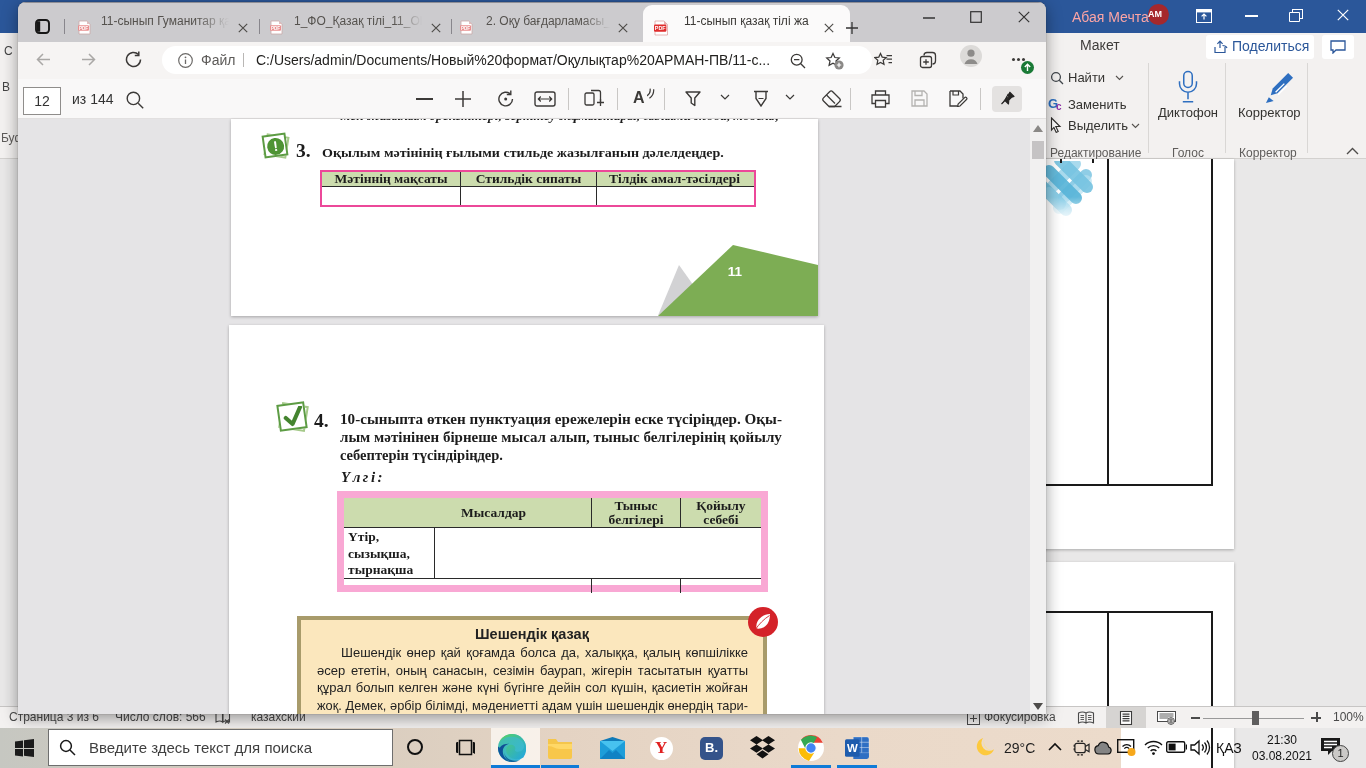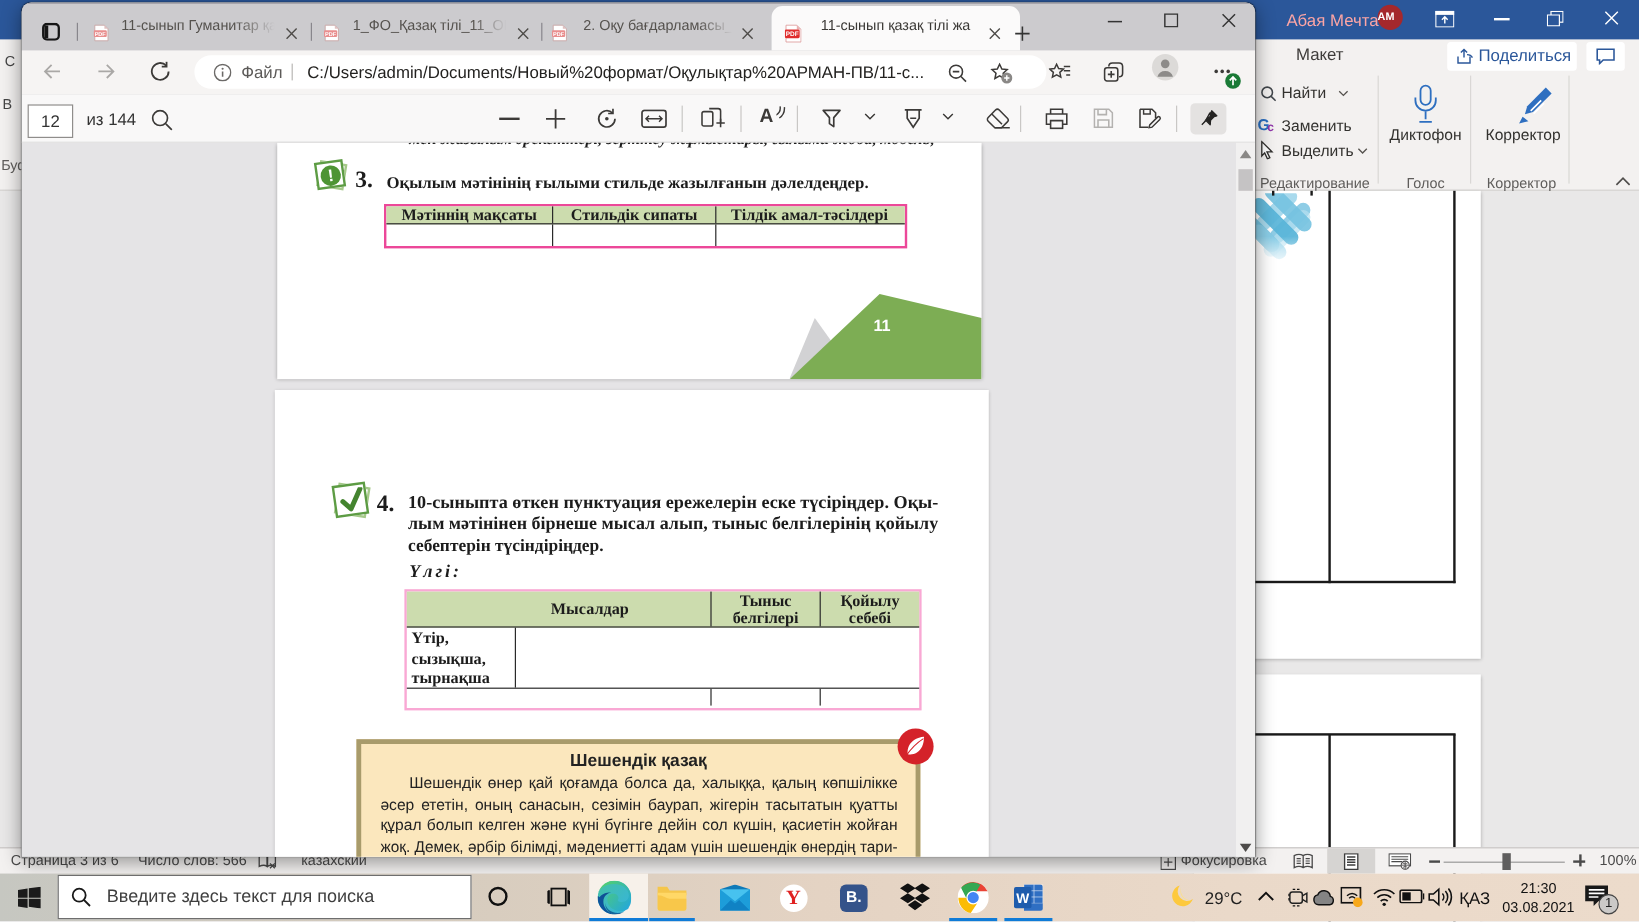--- a/index.html
+++ b/index.html
@@ -21,21 +21,21 @@
 #econt{left:0;top:117px;width:1028px;height:596px;background:#e5e4e6}
 .tabtxt{font-size:12px;color:#55524e;white-space:nowrap;overflow:hidden}
 .page{background:#fff;box-shadow:0 1px 3px rgba(0,0,0,.28)}
 .ser{font-family:"Liberation Serif",serif;color:#1c1c1c}
 .tc{border-right:1.5px solid #2a2a2a;display:flex;align-items:center;justify-content:center;text-align:center;font-weight:bold;font-size:13.5px;color:#1c1c1c}
 .tc2{border-right:1.5px solid #2a2a2a;font-size:13.5px;font-weight:bold;line-height:16.5px;padding:1px 0 0 4px;color:#1c1c1c}
 .jl{font-size:15px;font-weight:bold;white-space:nowrap;transform-origin:0 0;color:#1c1c1c}
 .s1{transform:scaleX(1.04)}.s2{transform:scaleX(1.009)}.s3{transform:scaleX(.999)}
 .ol{margin:0 15px 0 16px;font-size:13px;line-height:17.6px;color:#222;text-align:justify;text-align-last:justify;white-space:nowrap;overflow:hidden;height:17.6px}
 
-#tb{left:0;top:728px;width:1366px;height:40px;background:linear-gradient(90deg,#c6c7c1 0%,#d2cabd 20%,#e4d3c3 50%,#ead9c9 75%,#ecdbcb 100%)}
+#tb{left:0;top:728px;width:1121px;height:40px;background:linear-gradient(90deg,#c6c7c1 0%,#d2cabd 20%,#e4d3c3 50%,#ead9c9 75%,#ecdbcb 100%)}
 .ul{top:37.2px;height:2.8px;background:#0f7bd7}
 </style></head>
 <body>
 <div id="s">
 
 <div class="a" id="wtitle">
   <div class="a" style="left:1072px;top:9px;color:#fca5a5;font-size:14px">Абая Мечта</div>
   <div class="a" style="left:1148px;top:4px;width:21px;height:21px;border-radius:50%;background:#a5282c;color:#fff;font-size:9px;font-weight:bold;text-align:left;line-height:21px">АМ</div>
   <svg class="a" style="left:1196px;top:9px" width="16" height="14" viewBox="0 0 16 14">
         <rect x=".5" y=".5" width="15" height="13" fill="none" stroke="#fff"></rect>
@@ -422,21 +422,21 @@
       <div class="a" style="left:49px;top:78px;width:28px;height:27px;border:2.2px solid #5d9c44;background:#fff;transform:rotate(-8deg)"></div>
       <svg class="a" style="left:53px;top:81px" width="22" height="22" viewBox="0 0 24 24">
             <path d="M4 12l6.5 7.5L21 2.5" fill="none" stroke="#44842f" stroke-width="4.5" stroke-linecap="round" stroke-linejoin="round" transform="rotate(-8 12 12)"></path>
           </svg>
       <div class="a ser" style="left:85px;top:85px;font-size:19.5px;font-weight:bold">4.</div>
       <div class="a ser jl s2" style="left:111px;top:86px">10-сыныпта өткен пунктуация ережелерін еске түсіріңдер. Оқы-</div>
       <div class="a ser jl s3" style="left:111px;top:104px">лым мәтінінен бірнеше мысал алып, тыныс белгілерінің қойылу</div>
       <div class="a ser" style="left:111px;top:122px;font-size:14.5px;font-weight:bold;white-space:nowrap">себептерін түсіндіріңдер.</div>
       <div class="a ser" style="left:112px;top:144px;font-size:15px;font-weight:bold;font-style:italic;letter-spacing:2.5px">Үлгі:</div>
 
-      <div class="a" style="left:108px;top:166px;width:431px;height:101px;border:2px solid #f9a8d4">
+      <div class="a" style="left:108px;top:166px;width:431px;height:101px;border:7px solid #f9a8d4">
         <div style="display:flex;height:30px;background:#ccdcae;border-bottom:1.5px solid #2a2a2a">
           <div class="tc ser" style="width:254px;text-indent:52px">Мысалдар</div>
           <div class="tc ser" style="width:91px;line-height:14px">Тыныс<br>белгілері</div>
           <div class="tc ser" style="width:82px;border-right:none;line-height:14px">Қойылу<br>себебі</div>
         </div>
         <div style="display:flex;height:51px;border-bottom:1.5px solid #2a2a2a">
           <div class="tc2 ser" style="width:91px">Үтір,<br>сызықша,<br>тырнақша</div>
           <div class="tc2" style="width:82px;border-right:none"></div>
         </div>
         <div style="display:flex;height:14px">

